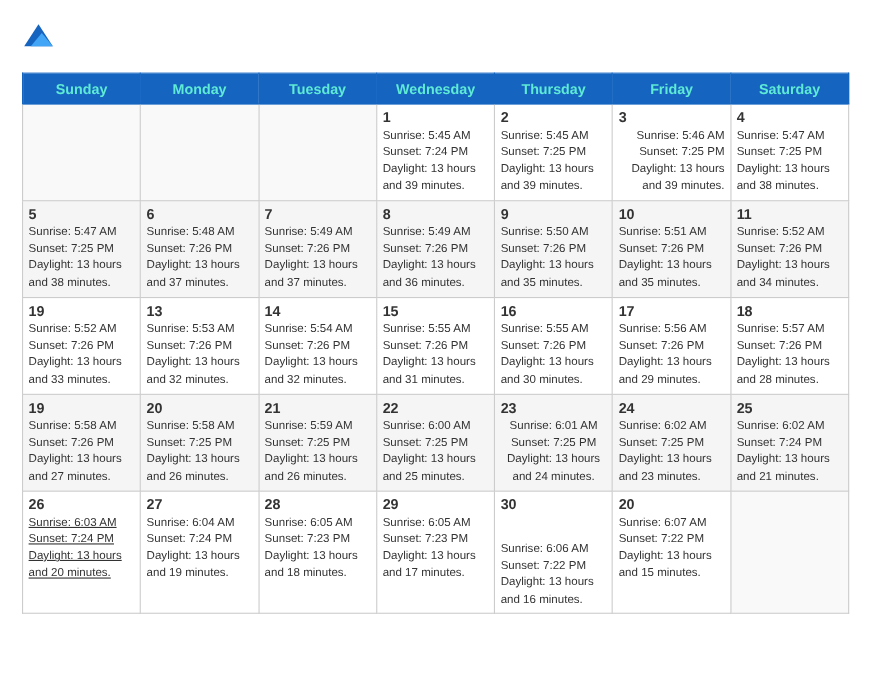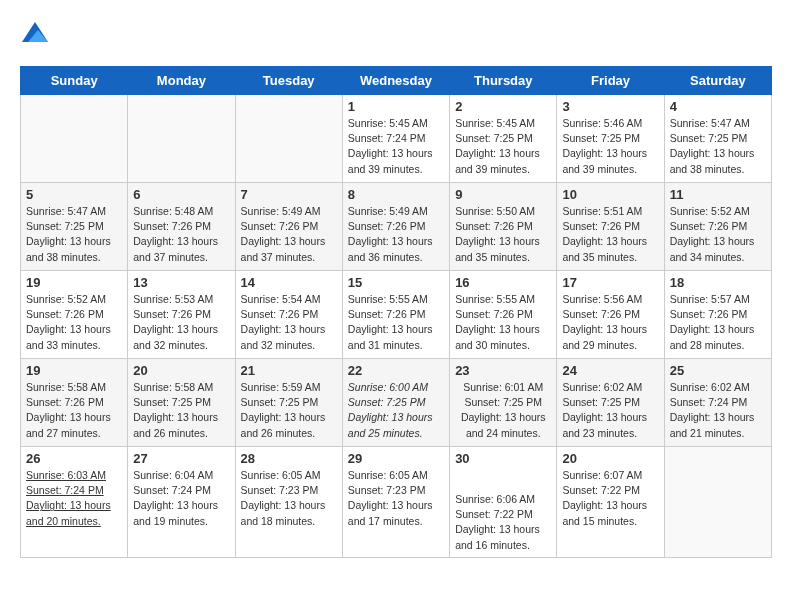--- a/index.html
+++ b/index.html
@@ -52,21 +52,21 @@
       font-size: 16px;
       color: #555;
     }
     table {
       width: 100%;
       border-collapse: collapse;
       table-layout: fixed;
     }
     thead th {
       background-color: #1565C0;
-      color: #ffffff;
+      color: #5eead4;
       font-size: 13px;
       padding: 6px 4px;
       text-align: center;
       border: 1px solid #1565C0;
     }
     tbody td {
       border: 1px solid #ccc;
       vertical-align: top;
       padding: 4px 5px;
       font-size: 11px;
@@ -138,21 +138,21 @@
         </td>
         <td>
           <span class="day-num">2</span>
           <div class="cell-info" style="white-space: pre-line;">Sunrise: 5:45 AM
 Sunset: 7:25 PM
 Daylight: 13 hours
 and 39 minutes.</div>
         </td>
         <td>
           <span class="day-num">3</span>
-          <div class="cell-info" style="white-space: pre-line;">Sunrise: 5:46 AM
+          <div class="cell-info" style="white-space: pre-line; text-align: right;">Sunrise: 5:46 AM
 Sunset: 7:25 PM
 Daylight: 13 hours
 and 39 minutes.</div>
         </td>
         <td>
           <span class="day-num">4</span>
           <div class="cell-info" style="white-space: pre-line;">Sunrise: 5:47 AM
 Sunset: 7:25 PM
 Daylight: 13 hours
 and 38 minutes.</div>
@@ -277,21 +277,21 @@
         </td>
         <td>
           <span class="day-num">21</span>
           <div class="cell-info" style="white-space: pre-line;">Sunrise: 5:59 AM
 Sunset: 7:25 PM
 Daylight: 13 hours
 and 26 minutes.</div>
         </td>
         <td>
           <span class="day-num">22</span>
-          <div class="cell-info" style="white-space: pre-line; font-style: italic;">Sunrise: 6:00 AM
+          <div class="cell-info" style="white-space: pre-line;">Sunrise: 6:00 AM
 Sunset: 7:25 PM
 Daylight: 13 hours
 and 25 minutes.</div>
         </td>
         <td>
           <span class="day-num">23</span>
           <div class="cell-info" style="white-space: pre-line; text-align: center;">Sunrise: 6:01 AM
 Sunset: 7:25 PM
 Daylight: 13 hours
 and 24 minutes.</div>

